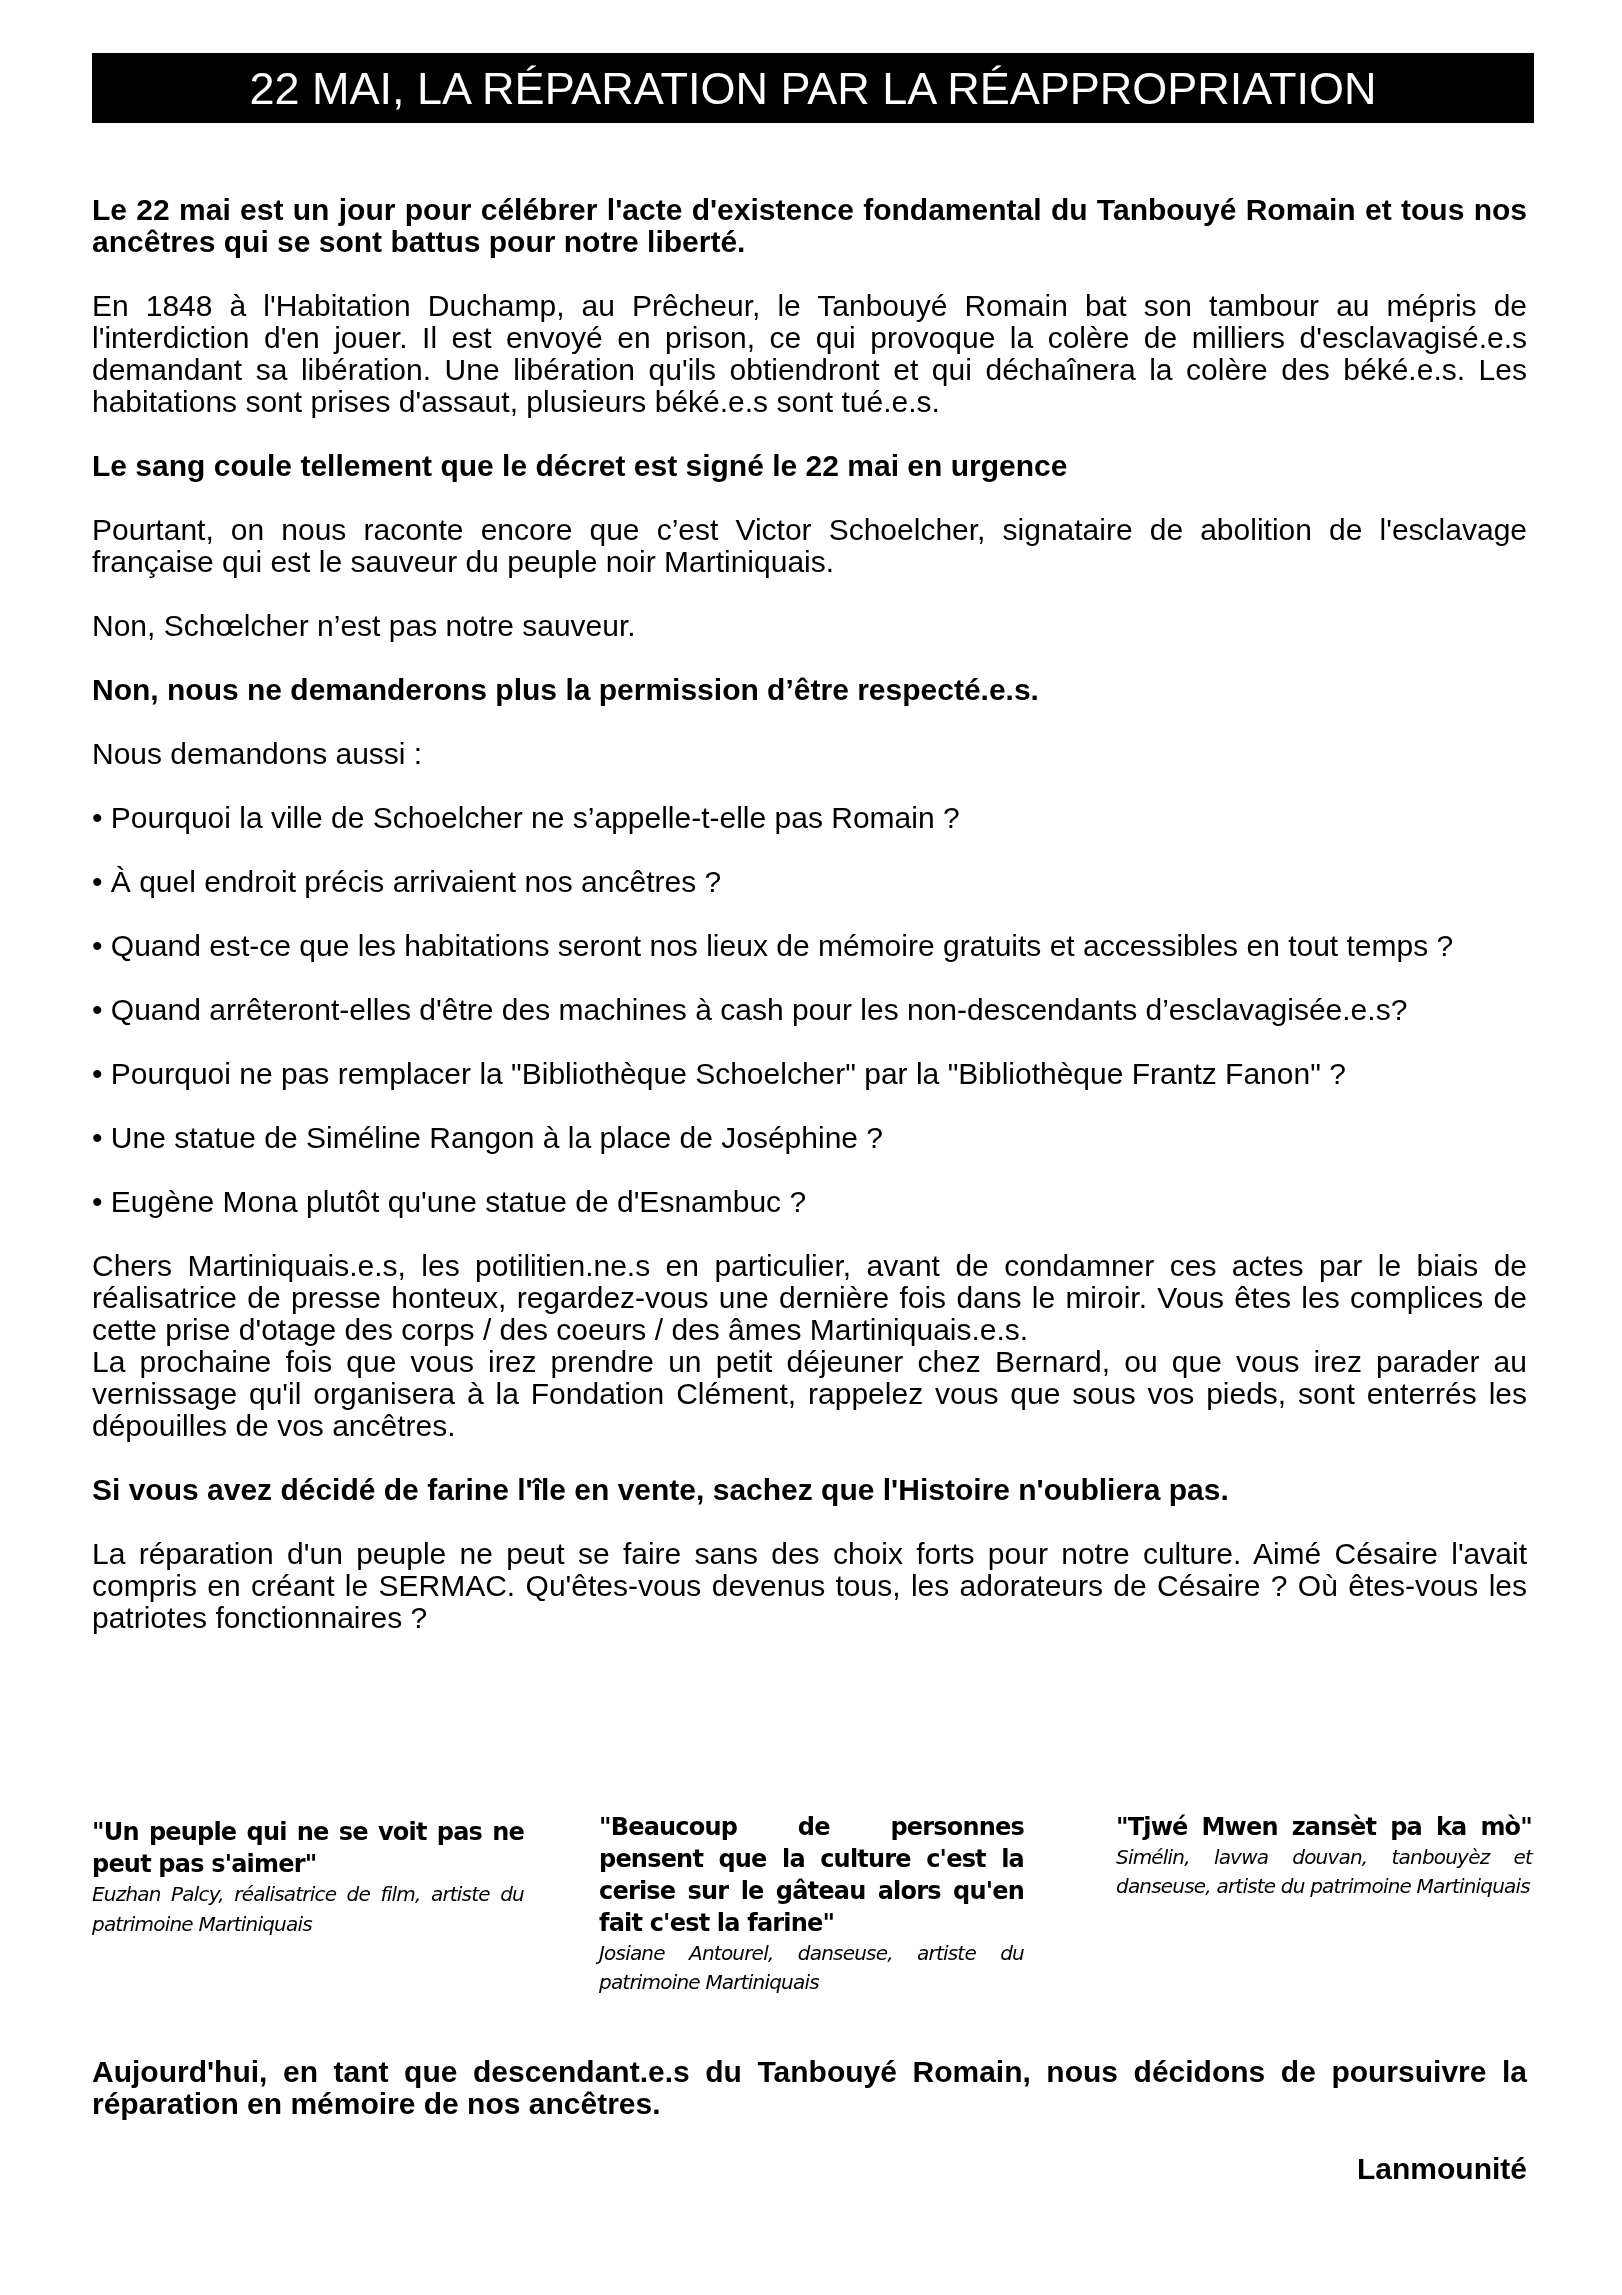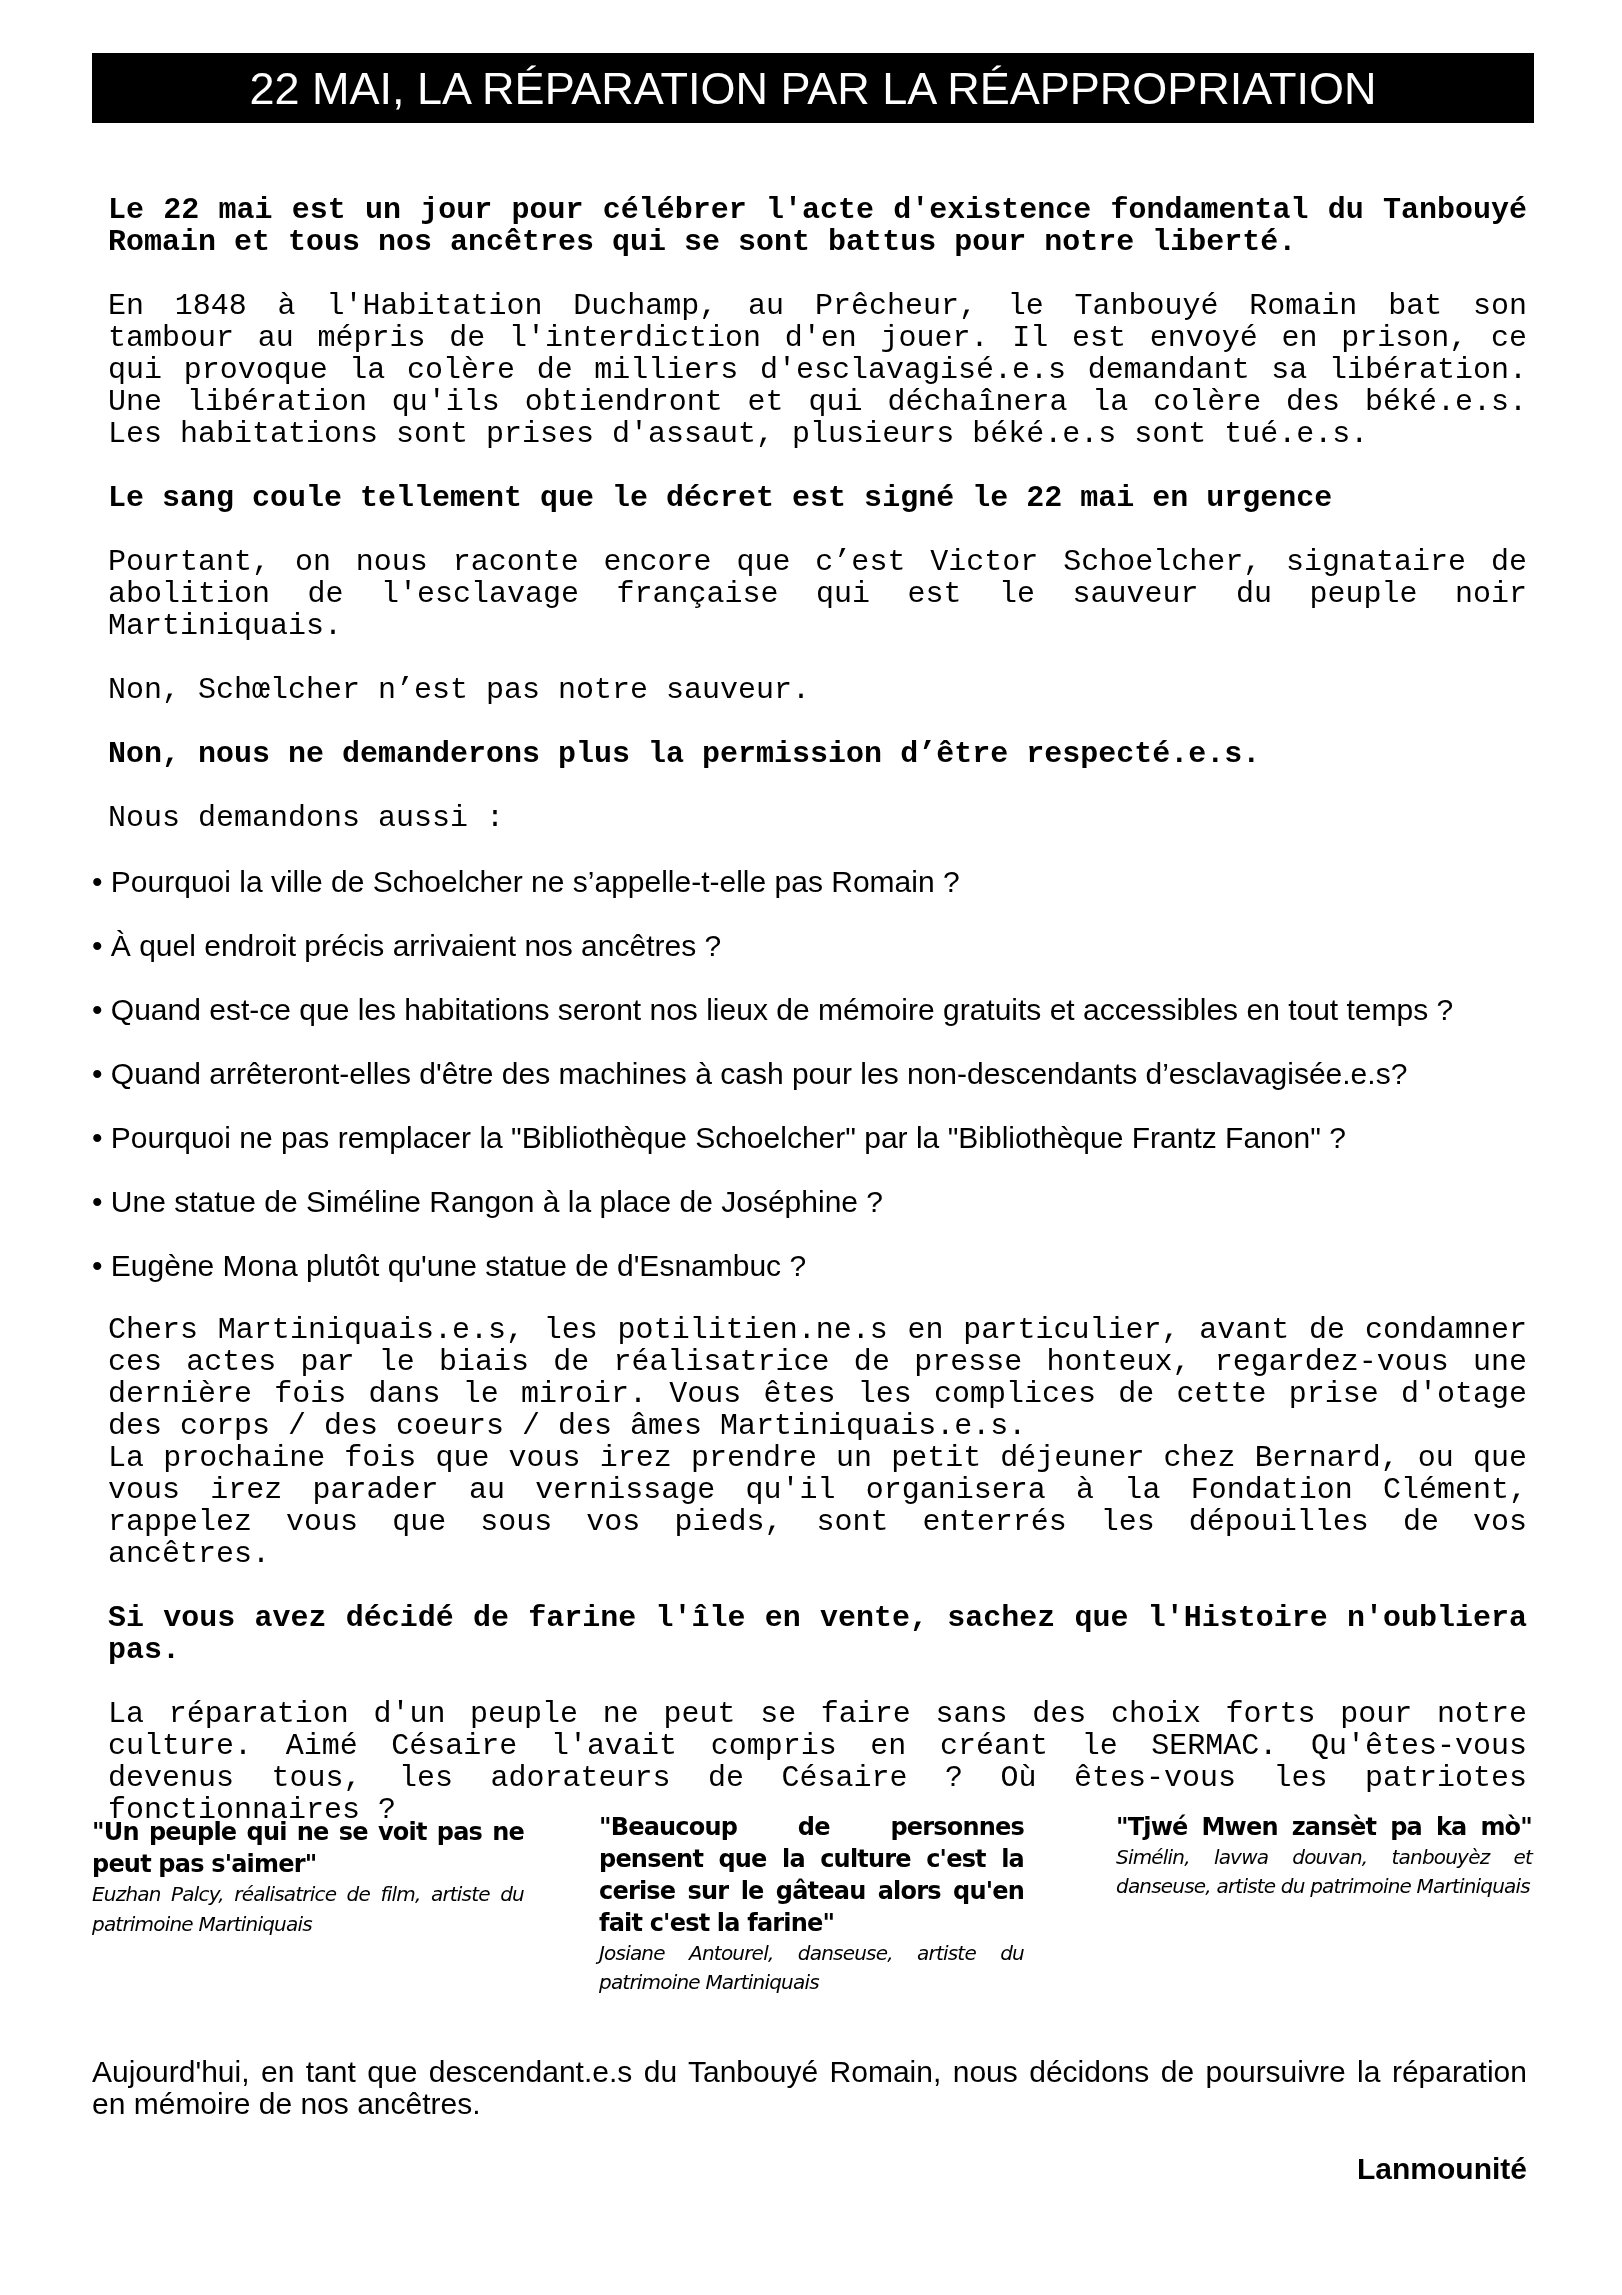--- a/index.html
+++ b/index.html
@@ -13,21 +13,21 @@
     display: flex; align-items: center; justify-content: center;
   }
   .title-banner h1 {
     margin: 0; font-family: "Liberation Sans", sans-serif; font-weight: normal;
     font-size: 45px; letter-spacing: 0px; line-height: 1;
   }
   .article {
     position: absolute; left: 92px; top: 194px; width: 1435px;
     font-size: 30px; line-height: 32px;
   }
-  .article p { margin: 0 0 32px 16px; text-align: justify; font-family: Liberation Mono, monospace; }
+  .article p { margin: 0 0 32px 0; text-align: justify; }
   .article p.bold { font-weight: bold; }
   .article p.tight { margin-bottom: 0; }
   .article p.last-left { text-align-last: left; }
   .questions { margin: 0; padding: 0; list-style: none; }
   .questions li { margin: 0 0 32px 0; }
   .quotes {
     position: absolute; left: 92px; top: 1811px; width: 1440px; height: 196px;
   }
   .quote { position: absolute; top: 0; font-family: "DejaVu Sans", sans-serif; }
   .quote.q1 { left: 0; width: 432px; top: 5.2px; }
@@ -37,21 +37,21 @@
     font-weight: bold; font-size: 24px; line-height: 32px; text-align: justify;
     letter-spacing: -0.8px; text-align-last: left;
   }
   .quote-author {
     font-style: italic; font-size: 20px; line-height: 29.4px; text-align: justify;
     letter-spacing: -0.8px; text-align-last: left;
   }
   .q3 .quote-text { text-align-last: justify; }
   .closing {
     position: absolute; left: 92px; top: 2056px; width: 1435px;
-    font-weight: normal; font-size: 30px; line-height: 32px;
+    font-weight: bold; font-size: 30px; line-height: 32px;
     text-align: justify; text-align-last: left; margin: 0;
   }
   .signature {
     position: absolute; right: 96px; top: 2153px;
     font-weight: bold; font-size: 30px; line-height: 32px; margin: 0;
   }
 </style>
 </head>
 <body>
 

